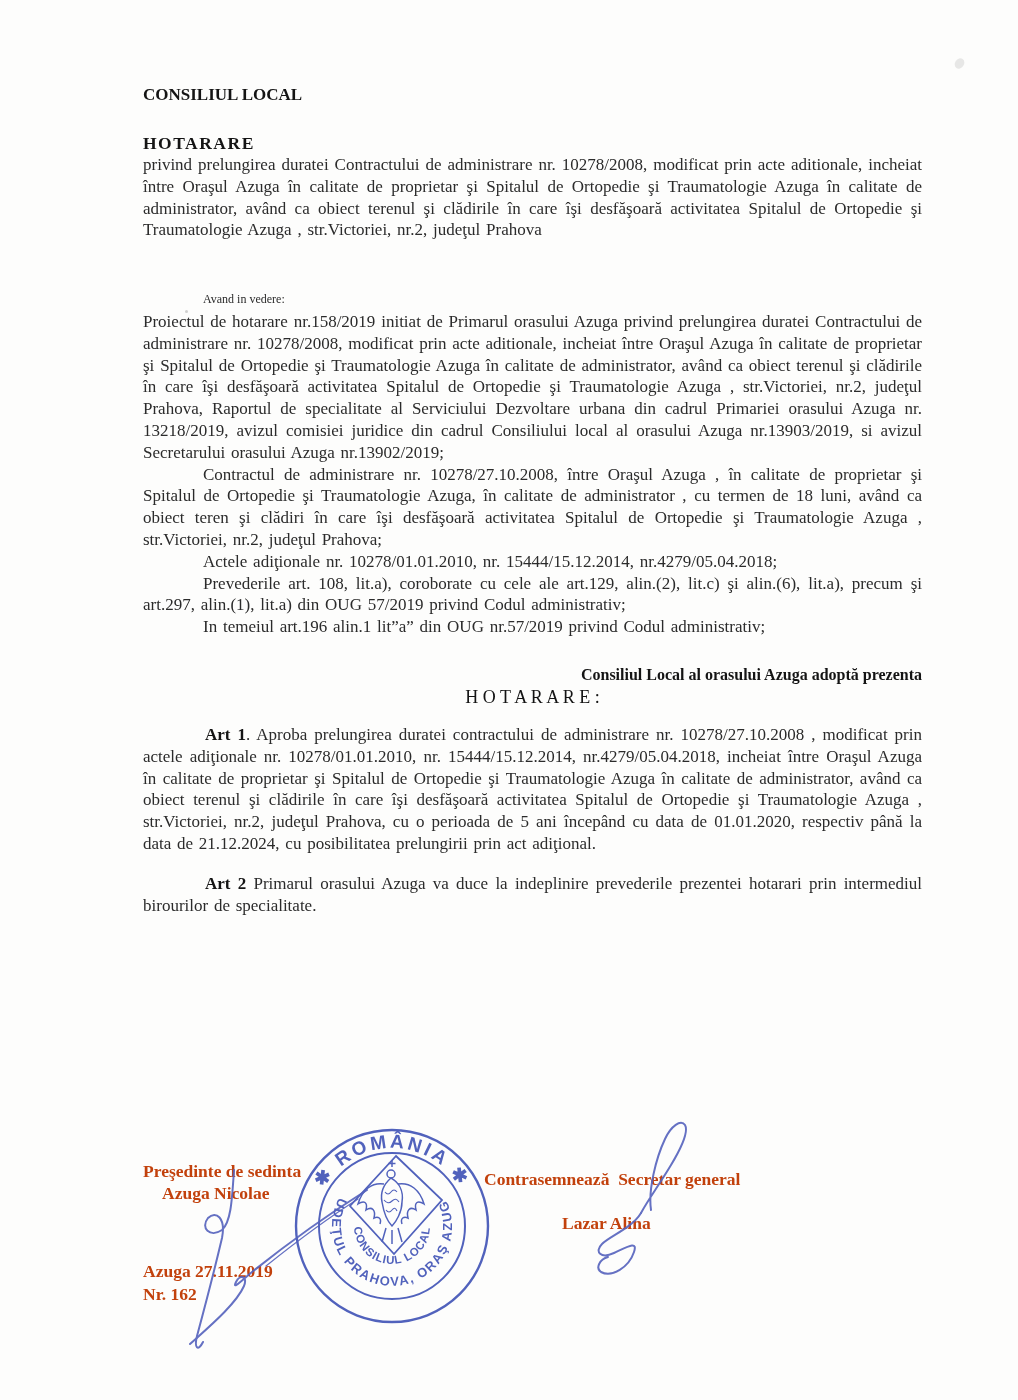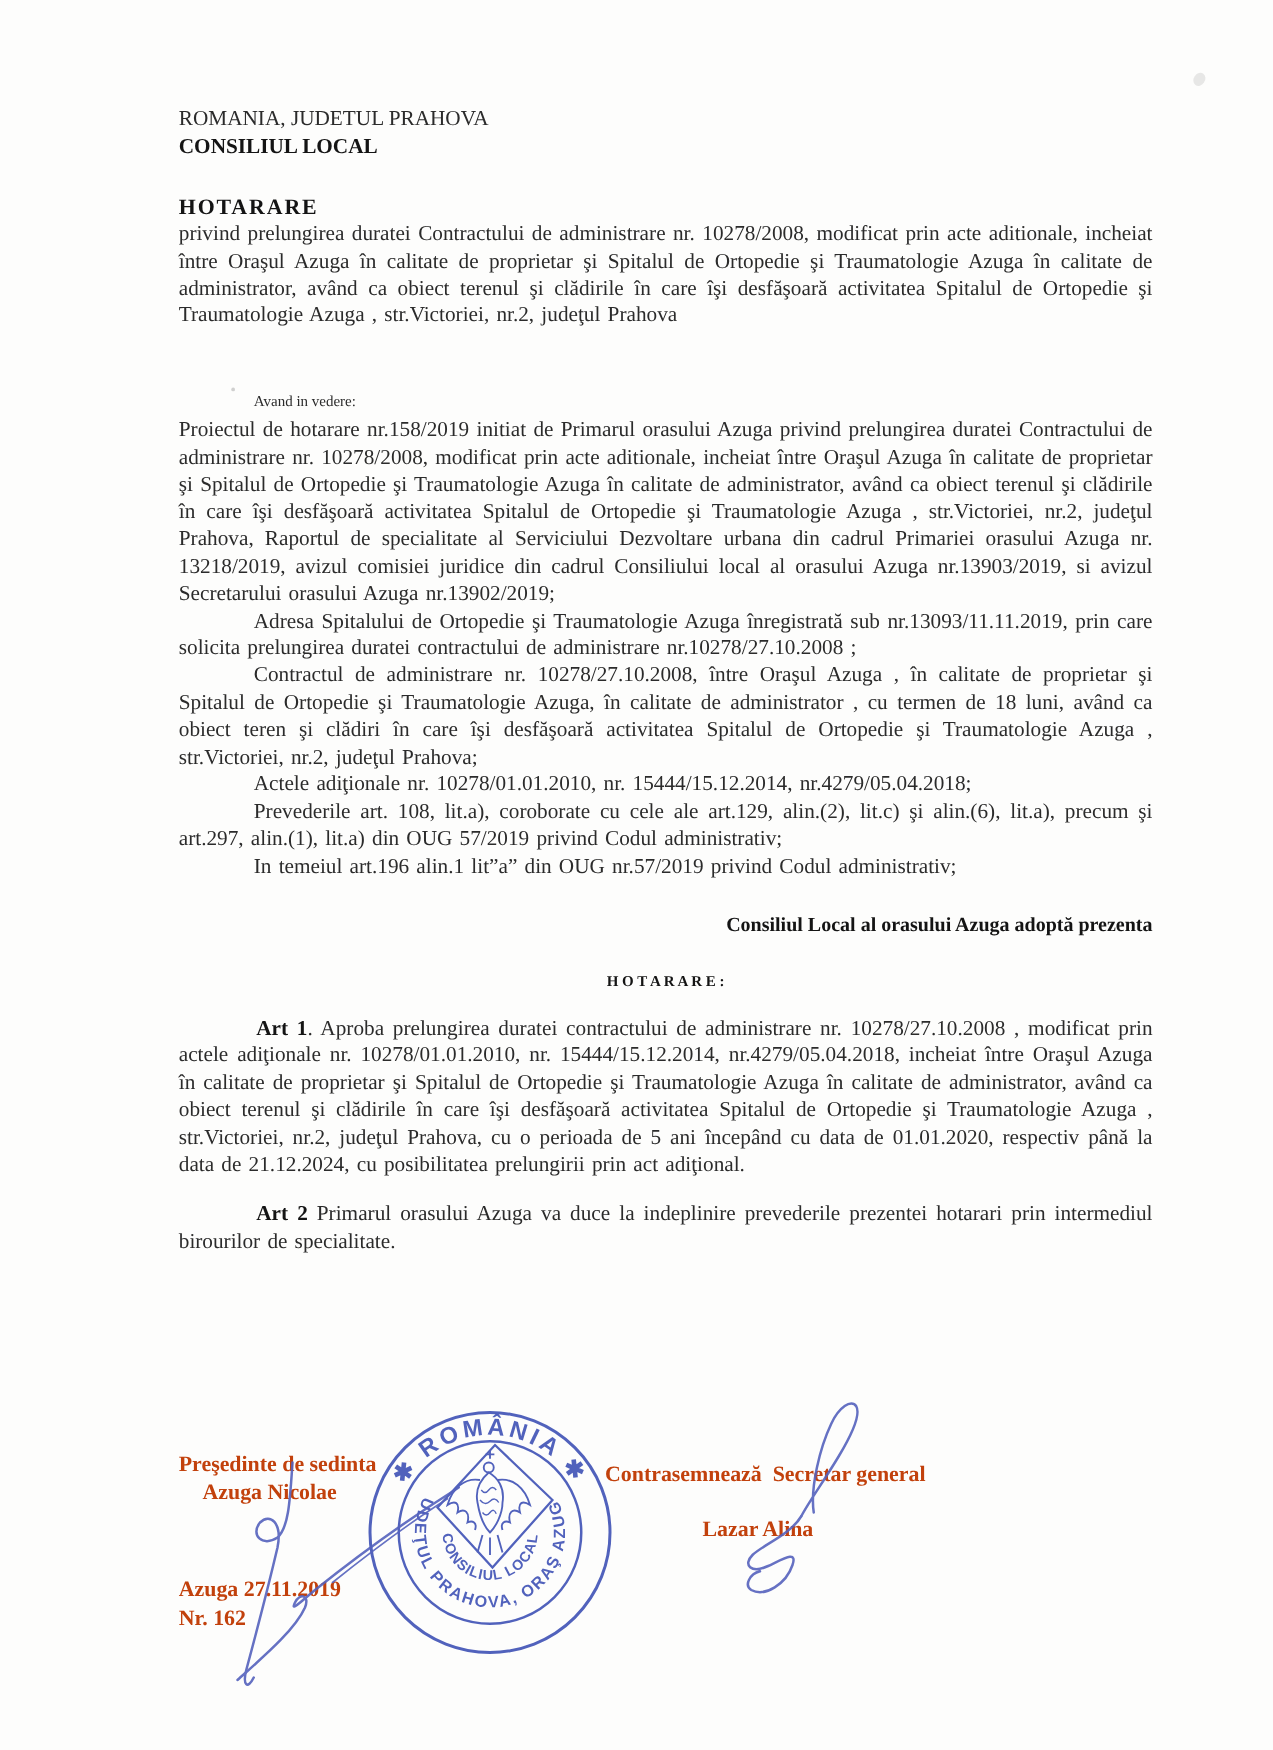--- a/index.html
+++ b/index.html
@@ -13,49 +13,47 @@
   .hline{font-size:17px; line-height:22px; white-space:pre;}
   .bold{font-weight:bold; color:#141414;}
   .title{margin:26px 0 0 0; text-align:left; font-weight:bold; font-size:17.5px;
          letter-spacing:1.5px; color:#141414; line-height:22px;}
   p{margin:0;}
   .just{text-align:justify; font-size:17px; line-height:21.8px; word-spacing:1.5px;}
   .avand{margin-top:48px; text-indent:60px; font-size:12px; line-height:21.8px;}
   .ind{text-indent:60px;}
   .adopt{margin-top:26px; text-indent:42px; font-weight:bold; color:#141414;
          font-size:16px; line-height:22px;text-align:right;}
-  .heading2{margin-top:22px; text-align:center; font-weight:bold; font-size:12px;
+  .heading2{text-align:center; font-weight:normal; font-size:18px;
             color:#141414; line-height:22px;}
   .art{margin-top:16px; text-indent:62px;}
   .art .lbl{font-weight:bold; color:#141414;}
   .sig{position:absolute; font-size:17.5px; font-weight:bold; color:#c2410c;
        white-space:pre; line-height:22px;}
   .overlay{position:absolute; left:0; top:0; pointer-events:none;}
   .speck{position:absolute; background:#9a9a9a; border-radius:50%;}
 </style>
 </head>
 <body>
 
 <div class="page">
 
   <div class="doc">
 
     <div>
-      <div class="hline">ROMANIA, JUDETUL PRAHOVA</div>
       <div class="hline bold">CONSILIUL LOCAL</div>
     </div>
 
     <div class="title">HOTARARE</div>
 
     <p class="just">privind prelungirea duratei Contractului de administrare nr. 10278/2008, modificat prin acte aditionale, incheiat  între Oraşul Azuga în calitate de proprietar şi Spitalul de Ortopedie şi Traumatologie Azuga în calitate de administrator, având ca obiect  terenul şi clădirile  în care îşi desfăşoară activitatea Spitalul de Ortopedie şi Traumatologie Azuga , str.Victoriei, nr.2, judeţul Prahova</p>
 
     <p class="avand">Avand in vedere:</p>
 
     <p class="just">Proiectul de hotarare nr.158/2019 initiat de Primarul orasului Azuga privind prelungirea duratei Contractului de administrare nr. 10278/2008, modificat prin acte aditionale, incheiat  între Oraşul Azuga în calitate de proprietar şi Spitalul de Ortopedie şi Traumatologie Azuga în calitate de administrator, având ca obiect  terenul şi clădirile  în care îşi desfăşoară activitatea Spitalul de Ortopedie şi Traumatologie Azuga , str.Victoriei, nr.2, judeţul Prahova,  Raportul de specialitate al Serviciului Dezvoltare urbana din cadrul Primariei orasului Azuga nr. 13218/2019, avizul comisiei juridice din cadrul Consiliului local al orasului Azuga nr.13903/2019, si avizul Secretarului orasului Azuga nr.13902/2019;</p>
-    <p class="just ind">Adresa Spitalului de Ortopedie şi Traumatologie Azuga înregistrată sub nr.13093/11.11.2019, prin care solicita prelungirea duratei contractului de administrare nr.10278/27.10.2008 ;</p>
     <p class="just ind">Contractul de administrare nr. 10278/27.10.2008, între Oraşul Azuga , în calitate de proprietar şi Spitalul de Ortopedie şi Traumatologie Azuga, în calitate de administrator , cu termen de  18 luni,  având ca obiect  teren şi clădiri  în care îşi desfăşoară activitatea Spitalul de Ortopedie şi Traumatologie Azuga , str.Victoriei, nr.2, judeţul Prahova;</p>
     <p class="just ind">Actele adiţionale nr. 10278/01.01.2010, nr. 15444/15.12.2014, nr.4279/05.04.2018;</p>
     <p class="just ind">Prevederile art. 108, lit.a), coroborate cu cele ale art.129, alin.(2), lit.c) şi alin.(6), lit.a), precum şi art.297, alin.(1), lit.a) din OUG 57/2019 privind Codul administrativ;</p>
     <p class="just ind">In temeiul art.196 alin.1 lit”a” din OUG nr.57/2019 privind Codul administrativ;</p>
 
     <p class="adopt">Consiliul Local al orasului Azuga adoptă prezenta</p>
 
     <div class="heading2">H O T A R A R E :</div>
 
     <p class="just art"><span class="lbl">Art 1</span><span>. Aproba prelungirea duratei contractului de administrare nr. 10278/27.10.2008 , modificat prin actele adiţionale nr. 10278/01.01.2010, nr. 15444/15.12.2014, nr.4279/05.04.2018, incheiat  între Oraşul Azuga în calitate de proprietar şi Spitalul de Ortopedie şi Traumatologie Azuga în calitate de administrator, având ca obiect  terenul şi clădirile  în care îşi desfăşoară activitatea Spitalul de Ortopedie şi Traumatologie Azuga , str.Victoriei, nr.2, judeţul Prahova, cu o perioada de  5 ani începând cu data de 01.01.2020, respectiv până la data de 21.12.2024, cu posibilitatea prelungirii prin act adiţional.</span></p>

